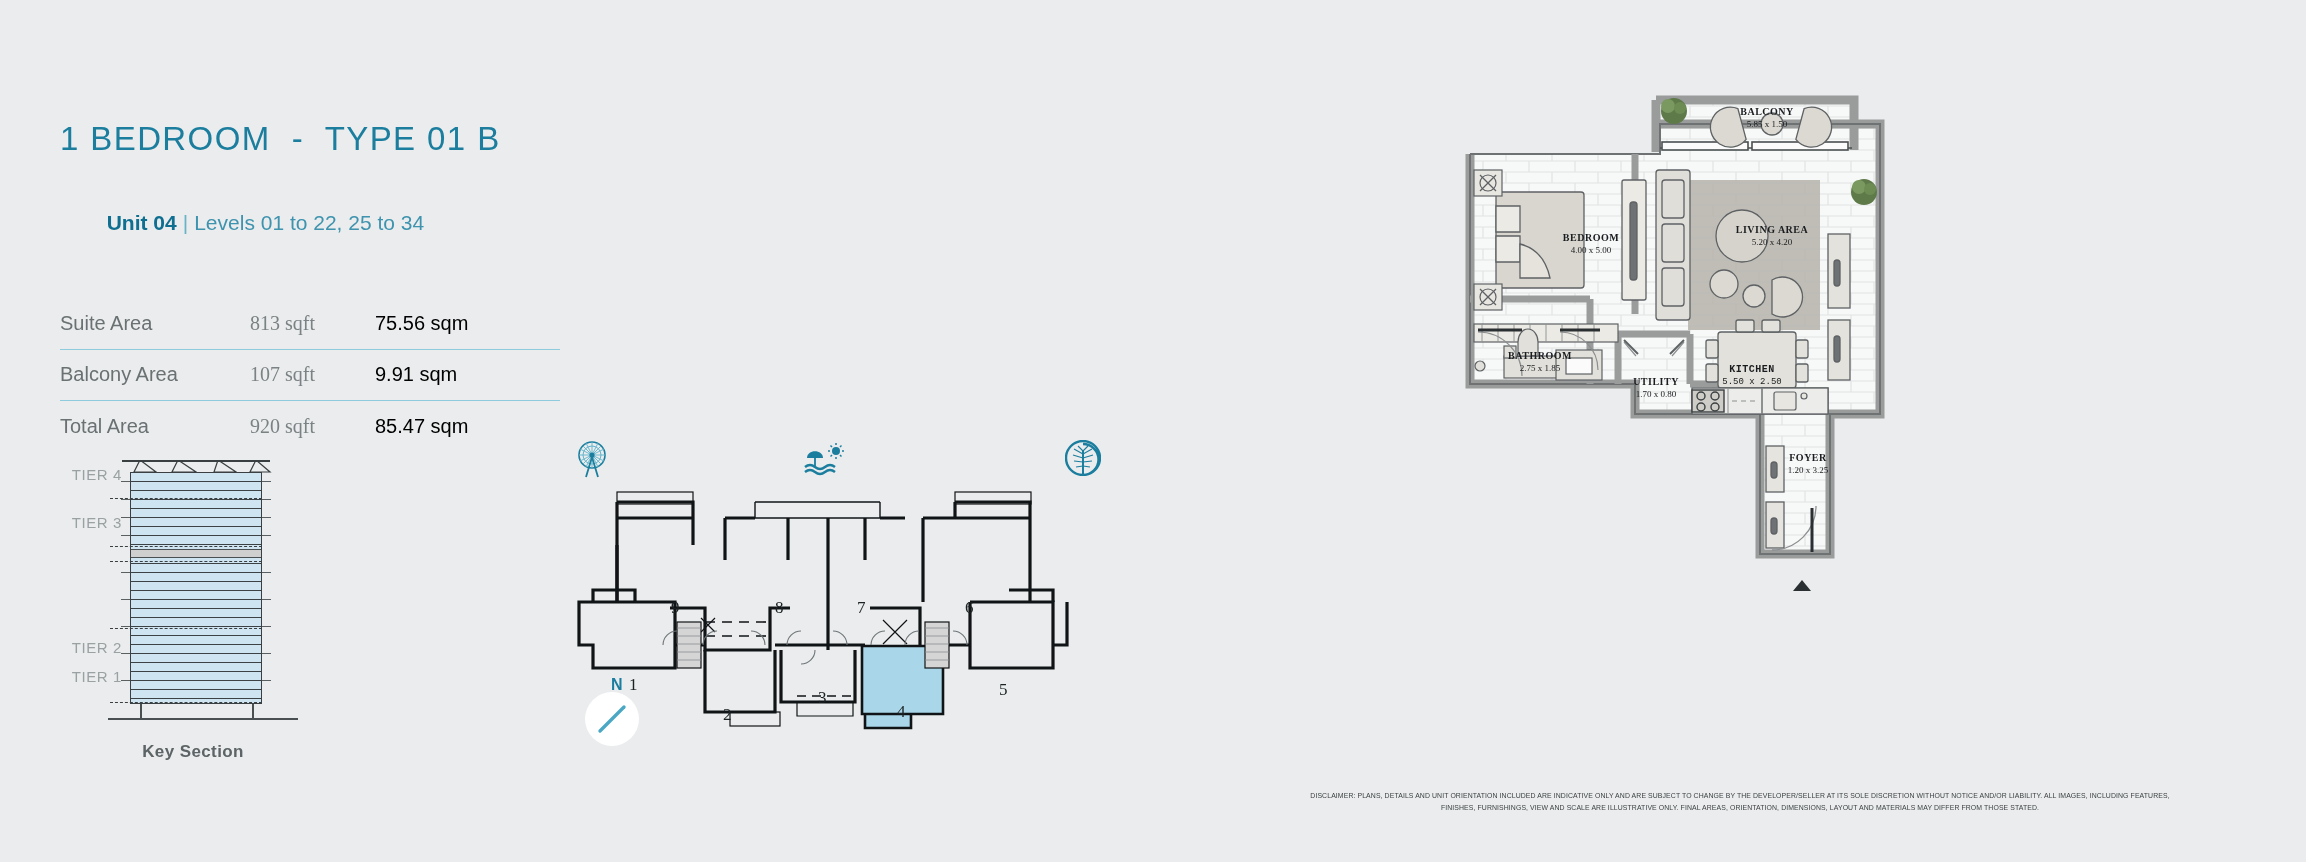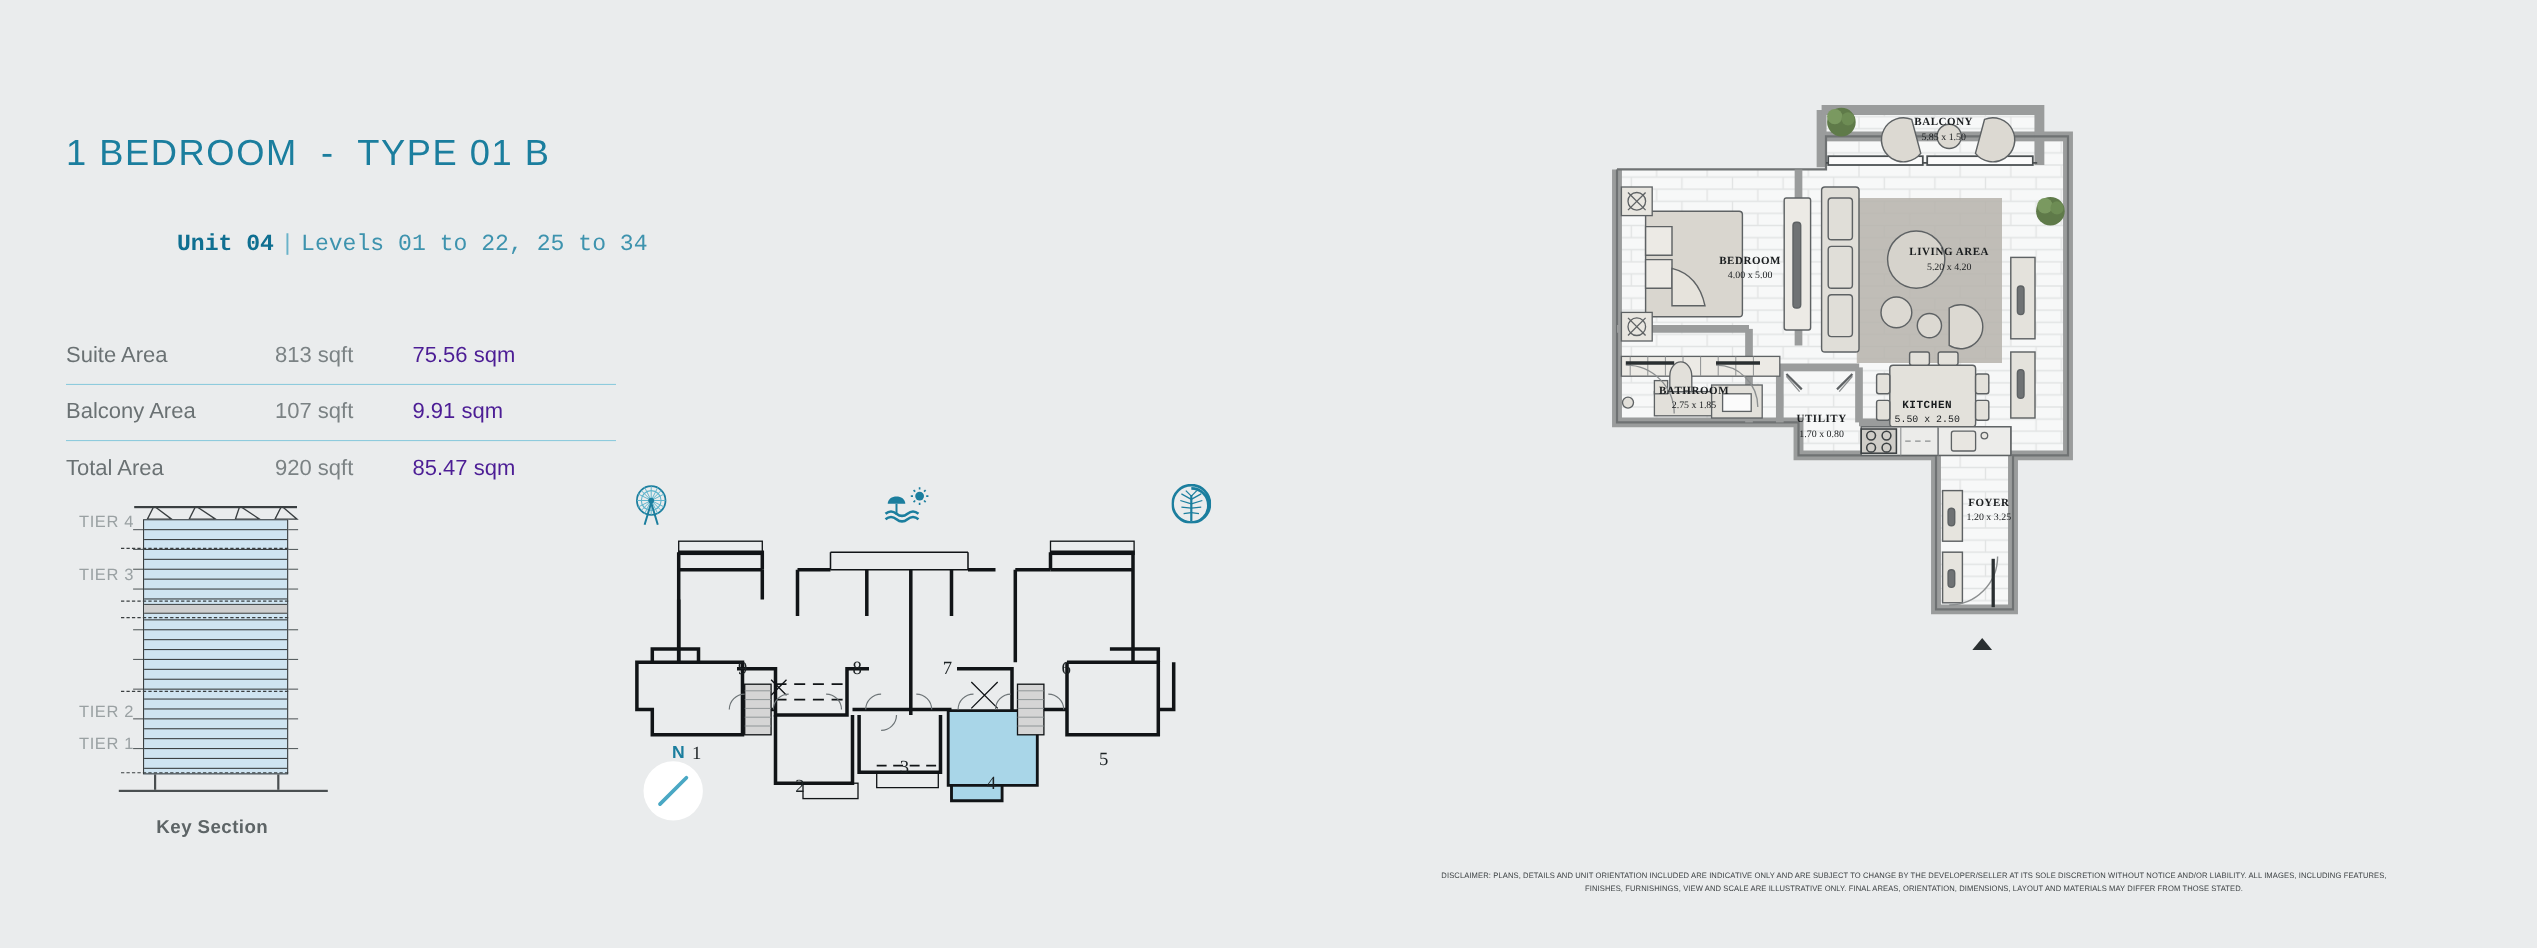--- a/index.html
+++ b/index.html
@@ -11,37 +11,37 @@
     overflow: hidden;
   }
   .page { position: relative; width: 2306px; height: 862px; background: #eaeced; }
 
   
   .info-panel { position: absolute; left: 60px; top: 120px; width: 520px; }
   .plan-title {
     font-size: 33px; letter-spacing: 1.4px; color: #1b7e9e;
     font-weight: 400; white-space: pre; margin-bottom: 22px;
   }
-  .unit-lines { margin-bottom: 32px; font-family: Liberation Mono, monospace; }
+  .unit-lines { margin-bottom: 32px; }
   .unit-line { font-size: 21px; color: #2a8aa8; line-height: 1.38; white-space: pre; }
   .unit-line .u-name { font-weight: 700; color: #0f6f91; }
   .unit-line .u-sep { color: #69b3c9; padding: 0 6px; }
   .unit-line .u-levels { color: #3e93ae; }
 
   
   .area-table { width: 500px; }
   .area-row {
     display: flex; align-items: center;
     height: 51px;
     border-bottom: 1px solid #8ecbdd;
   }
   .area-row:last-child { border-bottom: none; }
   .area-label { width: 190px; font-size: 20px; color: #6a7173; }
-  .area-sqft  { width: 125px; font-size: 20px; color: #7b8284; }
-  .area-sqm   { font-size: 20px; color: #4c1d95; }
+  .area-sqft  { width: 125px; font-size: 20px; color: #7b8284; font-family: Liberation Serif, serif; }
+  .area-sqm   { font-size: 20px; color: #000000; }
 
   
   .key-section { position: absolute; left: 48px; top: 446px; width: 290px; height: 330px; }
   .tier-labels { position: absolute; left: 4px; top: 0; width: 78px; height: 260px; }
   .tier-label {
     position: absolute; font-size: 15px; color: #9aa1a3; letter-spacing: .6px; right: 8px;
   }
   .tower {
     position: absolute; left: 82px; top: 26px; width: 132px; height: 232px;
     background: #cfe4f1; border: 1.6px solid #3a3f41;

